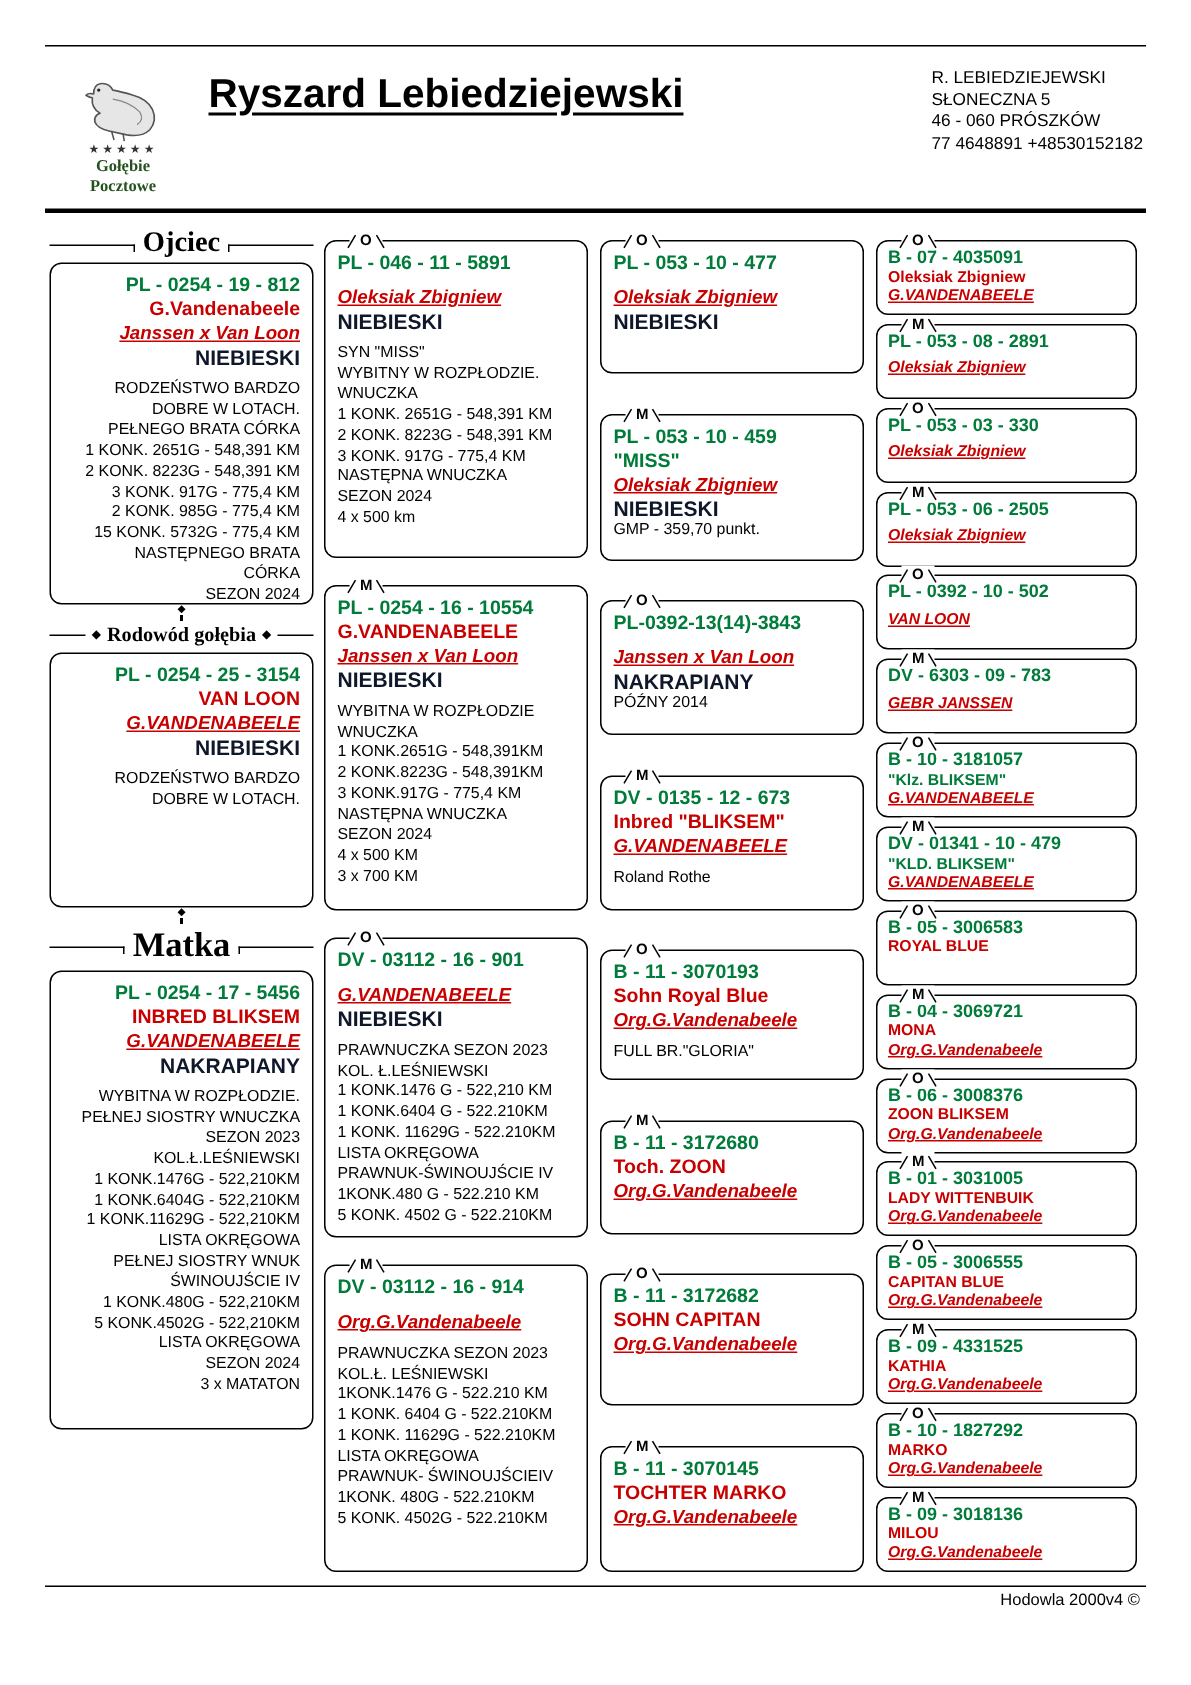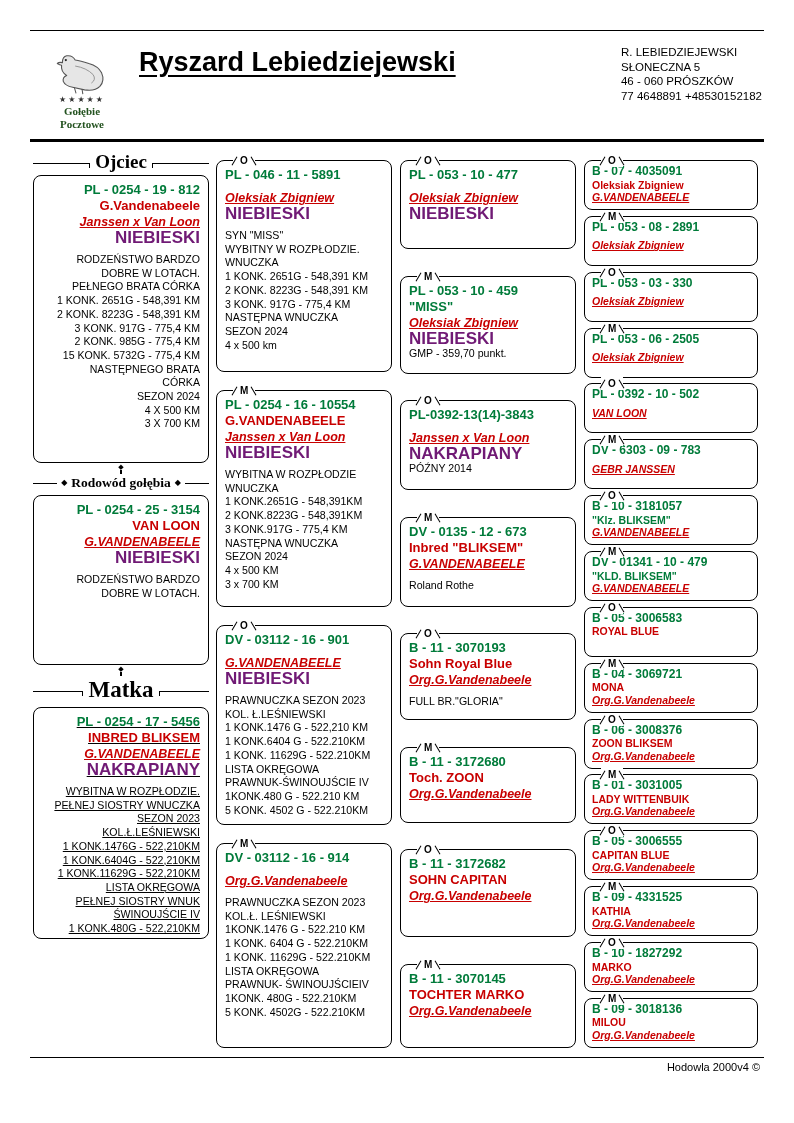--- a/index.html
+++ b/index.html
@@ -28,21 +28,21 @@
   .sextab{position:absolute;top:-7px;left:16px;background:#fff;padding:0 7px;font-size:10px;font-weight:bold;line-height:13px;}
   .sextab::before,.sextab::after{content:"";position:absolute;top:2px;width:1px;height:10px;background:#000;}
   .sextab::before{left:1px;transform:rotate(30deg);}
   .sextab::after{right:1px;transform:rotate(-30deg);}
 
   .ln{white-space:nowrap;}
   .ring{color:#007B3A;font-weight:bold;font-size:13px;line-height:17px;}
   .ringname{color:#007B3A;font-weight:bold;font-size:13px;line-height:16px;}
   .name{color:#C80000;font-weight:bold;font-size:13px;line-height:16px;}
   .strain{color:#C80000;font-weight:bold;font-style:italic;text-decoration:underline;font-size:12.5px;line-height:16px;}
-  .colorline{color:#701a75;font-weight:bold;font-size:17px;line-height:16px;}
+  .colorline{color:#0f172a;font-weight:bold;font-size:14px;line-height:16px;}
   .desc{font-size:10.6px;line-height:13.7px;}
   .gap{height:7px;}
 
   
   .col{position:absolute;top:160px;height:888px;display:flex;flex-direction:column;justify-content:space-between;}
   .col2{left:216px;width:176px;}
   .col3{left:400px;width:176px;}
   .col4{left:584px;width:174px;}
   .col2 .pbox:nth-child(1){height:212px;}
   .col2 .pbox:nth-child(2){height:217px;}
@@ -66,23 +66,23 @@
   
   .col1{position:absolute;left:33px;top:152px;width:176px;text-align:right;}
   .gen-title{display:flex;align-items:center;gap:5px;font-family:"Liberation Serif","DejaVu Serif",serif;font-weight:bold;}
   .gen-title .line{flex:1;height:1px;background:#000;position:relative;margin-top:2px;}
   .gen-title .line.l::after{content:"";position:absolute;right:0;top:0;width:1px;height:5px;background:#000;}
   .gen-title .line.r::before{content:"";position:absolute;left:0;top:0;width:1px;height:5px;background:#000;}
   .gen-title.ojciec{font-size:19px;height:20px;}
   .gen-title.matka{font-size:23px;height:28px;}
   .slot{margin-top:3px;}
   .slot .pbox{height:100%;}
-  .slot-father{height:288px;}
+  .slot-father{height:228px;}
   .slot-subject{height:170px;}
-  .slot-mother{height:232px;text-decoration:underline;}
+  .slot-mother{height:306px;}
   .vconn{height:11px;display:flex;flex-direction:column;align-items:center;}
   .vconn .dia{font-size:7px;line-height:7px;}
   .vconn::after{content:"";width:1.5px;flex:1;background:#000;}
   .ribbon{display:flex;align-items:center;justify-content:center;gap:4px;height:18px;font-family:"Liberation Serif","DejaVu Serif",serif;font-weight:bold;font-size:13.5px;}
   .ribbon .rl{flex:1;height:1px;background:#000;}
   .ribbon .dia{font-size:8px;line-height:8px;}
 </style>
 </head>
 <body>
 

